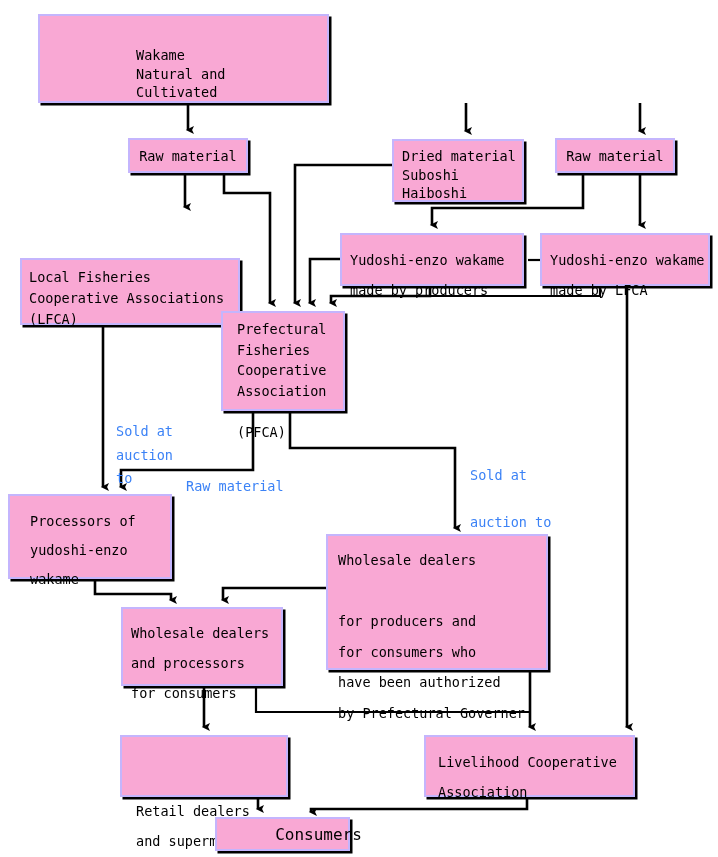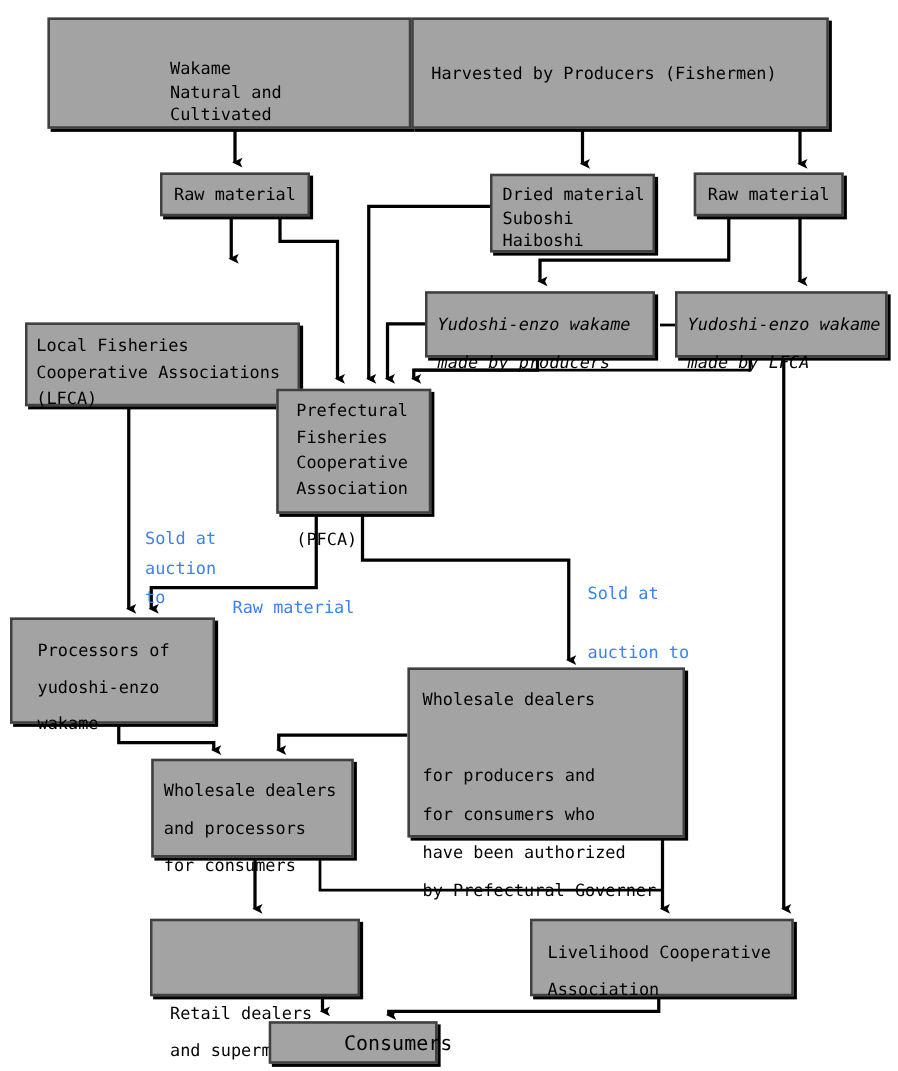--- a/index.html
+++ b/index.html
@@ -1,29 +1,29 @@
 <!DOCTYPE html>
 <html><head>
 <meta charset="utf-8">
 <style>
   html,body{margin:0;padding:0;background:#ffffff;}
   body{font-family:"DejaVu Sans Mono","Liberation Mono",monospace;}
   #stage{position:relative;width:718px;height:857px;background:#fff;overflow:hidden;}
   svg#wires{position:absolute;left:0;top:0;width:718px;height:857px;}
-  .node{position:absolute;box-sizing:border-box;background:#a3a3a3;border:2px solid #404040;
+  .node{position:absolute;box-sizing:border-box;background:#f9a8d4;border:2px solid #c4b5fd;
         box-shadow:2.5px 2.5px 0 0 #000;}
   .node .txt{position:absolute;left:0;top:0;width:100%;height:100%;box-sizing:border-box;
         white-space:pre;color:#000;}
   .lbl{position:absolute;white-space:pre;color:#3b82f6;background:transparent;}
   .n-top-left .txt{padding:30px 0 0 96px;font-size:13.5px;line-height:18.5px;}
   .n-top-right .txt{padding:34px 0 0 14px;font-size:13.5px;line-height:18.5px;}
   .n-sm .txt{display:flex;align-items:center;justify-content:center;font-size:13.5px;}
   .n-dried .txt{padding:6px 4px 0 8px;font-size:13.5px;line-height:18.5px;}
   .n-lfca .txt{padding:7px 0 0 7px;font-size:13.5px;line-height:21px;}
-  .n-yudo .txt{padding:10px 0 0 8px;font-size:13.5px;line-height:30px;font-style:italic;}
+  .n-yudo .txt{padding:10px 0 0 8px;font-size:13.5px;line-height:30px;}
   .n-pfca .txt{padding:6px 0 0 14px;font-size:13.5px;line-height:20.5px;}
   .n-proc .txt{padding:11px 0 0 20px;font-size:13.5px;line-height:29px;}
   .n-wd .txt{padding:9px 0 0 10px;font-size:13.5px;line-height:30.5px;}
   .n-wdp .txt{padding:9px 0 0 8px;font-size:13.5px;line-height:30px;}
   .n-retail .txt{padding:11px 0 0 14px;font-size:13.5px;line-height:30px;margin-top:48px;}
   .n-liveli .txt{padding:10px 0 0 12px;font-size:13.5px;line-height:30px;}
   .n-cons .txt{display:flex;align-items:center;justify-content:center;font-size:16px;margin-left:36px;}
   .lbl.small{font-size:13.5px;line-height:23.5px;}
 </style>
 </head>
@@ -87,23 +87,20 @@
 
     </g>
   </svg>
 
   <div class="node n-top-left" style="left:38px;top:14px;width:291px;height:89px;">
     <div class="txt">Wakame
 Natural and
 Cultivated</div>
   </div>
 
-  <div class="node n-top-right" style="left:329px;top:14px;width:334px;height:89px;">
-    <div class="txt">Harvested by Producers (Fishermen)</div>
-  </div>
 
   <div class="node n-sm" style="left:128px;top:138px;width:120px;height:35px;">
     <div class="txt">Raw material</div>
   </div>
 
   <div class="node n-dried" style="left:392px;top:139px;width:132px;height:63px;">
     <div class="txt">Dried material
 Suboshi
 Haiboshi</div>
   </div>

